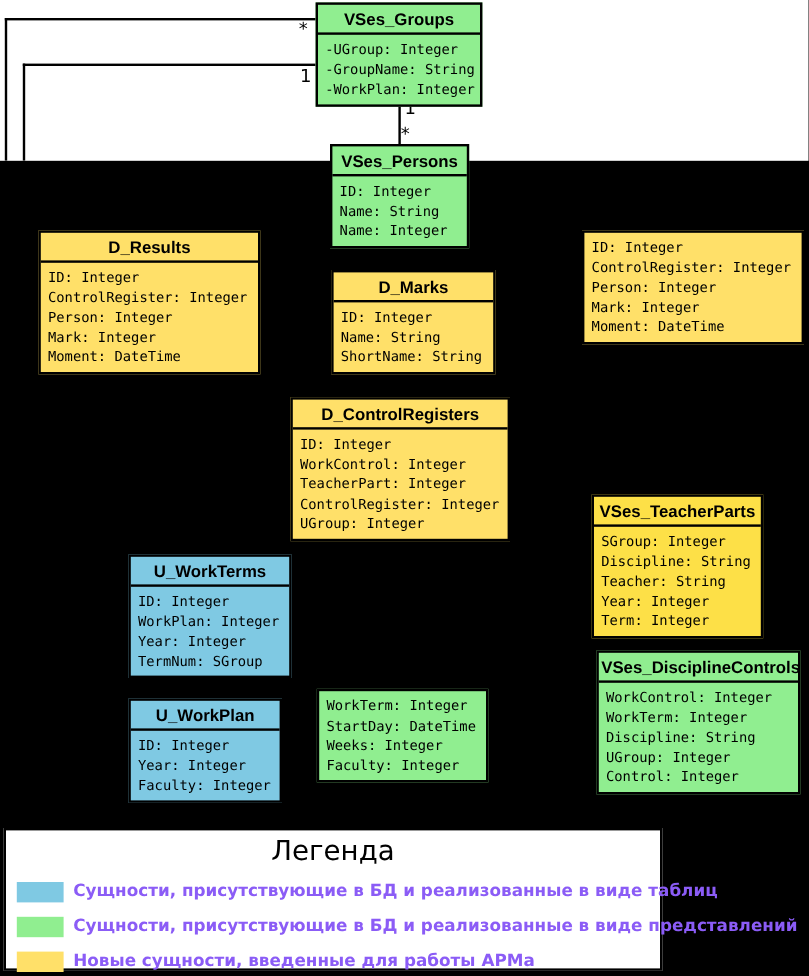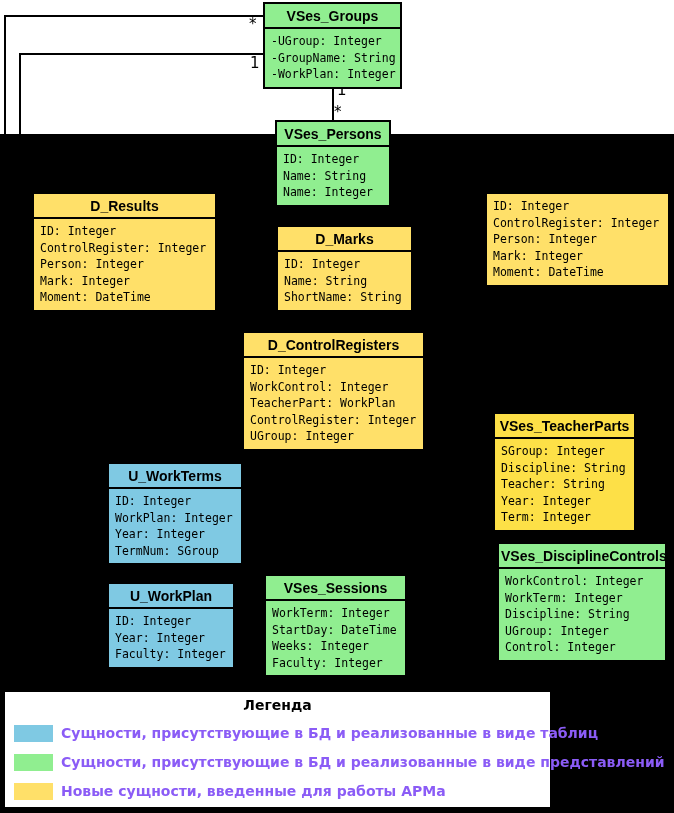--- a/index.html
+++ b/index.html
@@ -13,21 +13,21 @@
   .entity.table{background:#7FC9E3;}
   .entity.new{background:#FFE069;}
   .entity-title{font-family:Liberation Sans, sans-serif;font-weight:bold;font-size:14px;
                 text-align:center;padding:4px 2px 3px 2px;border-bottom:2px solid #000;
                 white-space:nowrap;color:#000;}
   .entity-attrs{padding:4px 6px 4px 6px;}
   .entity-attr{font-family:"DejaVu Sans Mono",monospace;font-size:11.5px;line-height:16.5px;
                white-space:nowrap;color:#000;}
   .legend{position:absolute;left:3px;top:690px;width:549px;height:119px;background:#fff;
           border:2px solid #000;box-sizing:border-box;}
-  .legend-title{font-weight:bold;font-size:14px;text-align:center;margin-top:5px;color:#000;}
+  .legend-title{font-weight:normal;font-size:23px;text-align:center;margin-top:5px;color:#000;}
   .legend-row{display:flex;align-items:center;margin:11px 0 0 9px;height:18px;}
   .legend-swatch{width:39px;height:17px;flex:0 0 39px;}
   .legend-label{margin-left:8px;font-size:14px;color:#8b5cf6;white-space:nowrap;font-weight:bold;}
 </style>
 </head>
 <body>
 
 <div class="stage">
 
   <div class="white-region">
@@ -92,21 +92,21 @@
           <div class="entity-attr">Mark: Integer</div>
           <div class="entity-attr">Moment: DateTime</div>
         </div>
   </div>
 
   <div class="entity new" style="left: 242px; top: 331px; width: 183px; background: rgb(255, 224, 105);">
     <div class="entity-title">D_ControlRegisters</div>
     <div class="entity-attrs">
           <div class="entity-attr">ID: Integer</div>
           <div class="entity-attr">WorkControl: Integer</div>
-          <div class="entity-attr">TeacherPart: WorkPlan</div>
+          <div class="entity-attr">TeacherPart: Integer</div>
           <div class="entity-attr">ControlRegister: Integer</div>
           <div class="entity-attr">UGroup: Integer</div>
         </div>
   </div>
 
   <div class="entity view" style="left: 493px; top: 412px; width: 143px; background: #fde047;">
     <div class="entity-title">VSes_TeacherParts</div>
     <div class="entity-attrs">
           <div class="entity-attr">SGroup: Integer</div>
           <div class="entity-attr">Discipline: String</div>
@@ -129,21 +129,20 @@
   <div class="entity table" style="left: 107px; top: 582px; width: 128px; background: rgb(127, 201, 227);">
     <div class="entity-title">U_WorkPlan</div>
     <div class="entity-attrs">
           <div class="entity-attr">ID: Integer</div>
           <div class="entity-attr">Year: Integer</div>
           <div class="entity-attr">Faculty: Integer</div>
         </div>
   </div>
 
   <div class="entity view" style="left: 264px; top: 574px; width: 143px; background: rgb(144, 238, 144);">
-    <div class="entity-title">VSes_Sessions</div>
     <div class="entity-attrs">
           <div class="entity-attr">WorkTerm: Integer</div>
           <div class="entity-attr">StartDay: DateTime</div>
           <div class="entity-attr">Weeks: Integer</div>
           <div class="entity-attr">Faculty: Integer</div>
         </div>
   </div>
 
   <div class="entity view" style="left: 497px; top: 542px; width: 170px; background: rgb(144, 238, 144);">
     <div class="entity-title">VSes_DisciplineControls</div>

